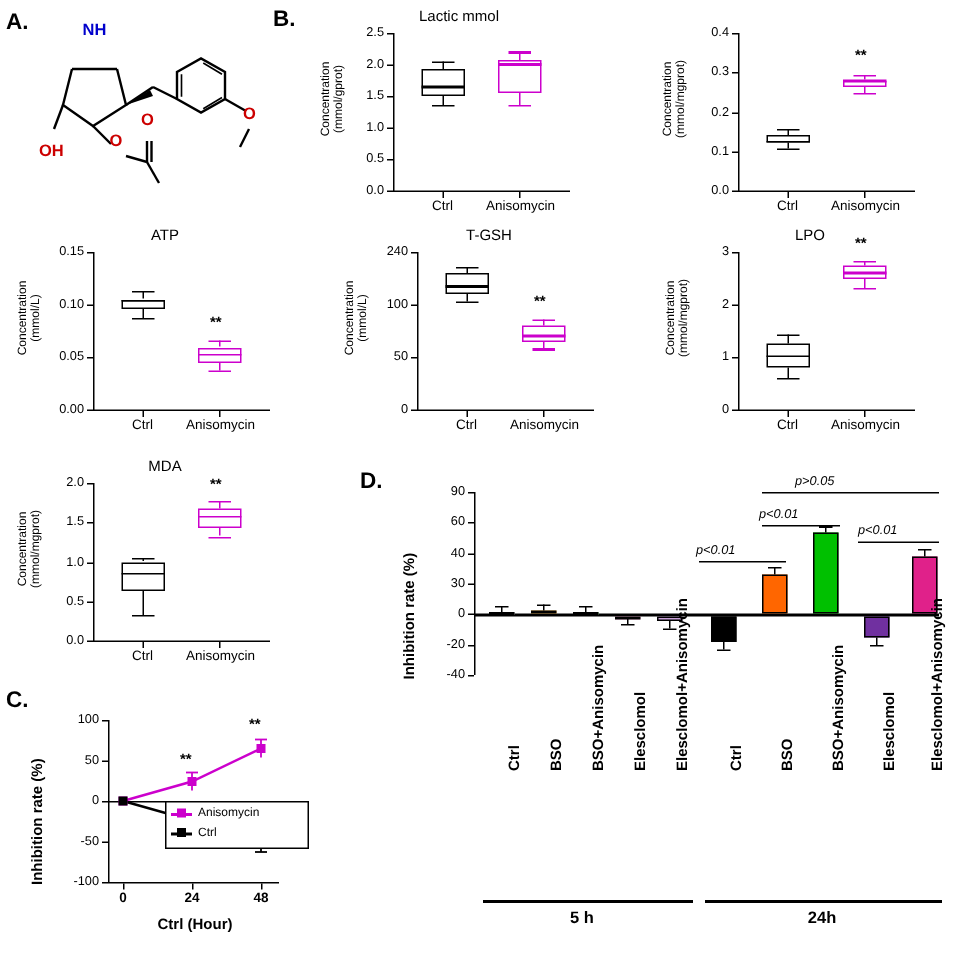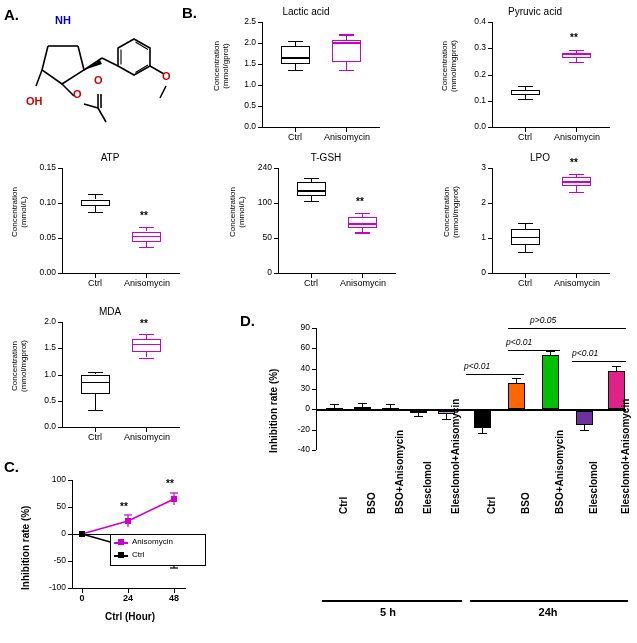--- a/index.html
+++ b/index.html
@@ -71,21 +71,21 @@
   <polygon points="70,62 86,52 88,56" fill="#000"></polygon>
 </svg>
 </div>
 <div style="position:absolute;left:55px;top:14px;font-size:11px;color:#0000cc;font-weight:bold;">NH</div>
 <div style="position:absolute;left:26px;top:95px;font-size:11px;color:#cc0000;font-weight:bold;">OH</div>
 <div style="position:absolute;left:73px;top:88px;font-size:11px;color:#cc0000;font-weight:bold;">O</div>
 <div style="position:absolute;left:94px;top:74px;font-size:11px;color:#cc0000;font-weight:bold;">O</div>
 <div style="position:absolute;left:162px;top:70px;font-size:11px;color:#cc0000;font-weight:bold;">O</div>
 
 <div style="position:absolute;left:206px;top:6px;width:180px;height:148px;">
-  <div class="chart-title" style="left:30px;top:0px;width:140px;">Lactic acid</div>
+  <div class="chart-title" style="left:30px;top:0px;width:140px;">Lactic mmol</div>
 
   <div class="axisline" style="left:56px;top:16px;width:1.3px;height:106px;"></div>
   <div class="axisline" style="left:56px;top:121px;width:118px;height:1.3px;"></div>
 
   <div class="tick" style="left:52px;top:121px;"></div>
     <div class="tick-label" style="left:16px;top:115px;width:34px;">0.0</div>
   <div class="tick" style="left:52px;top:100px;"></div>
     <div class="tick-label" style="left:16px;top:94px;width:34px;">0.5</div>
   <div class="tick" style="left:52px;top:79px;"></div>
     <div class="tick-label" style="left:16px;top:73px;width:34px;">1.0</div>
@@ -115,21 +115,20 @@
     <div class="whisk mag" style="left:140px;top:55.7px;height:8.1px;"></div>
     <div class="cap mag" style="left:133px;top:63.8px;width:15px;"></div>
   </div>
   <div class="vtick" style="left:89px;top:122px;"></div>
   <div class="vtick" style="left:140px;top:122px;"></div>
   <div class="cat-label" style="left:69px;top:126px;width:40px;">Ctrl</div>
   <div class="cat-label" style="left:108px;top:126px;width:66px;">Anisomycin</div>
 </div>
 
 <div style="position:absolute;left:430px;top:6px;width:190px;height:148px;">
-  <div class="chart-title" style="left:30px;top:0px;width:150px;">Pyruvic acid</div>
   <div class="axisline" style="left:62px;top:16px;width:1.3px;height:106px;"></div>
   <div class="axisline" style="left:62px;top:121px;width:118px;height:1.3px;"></div>
   <div class="tick" style="left:58px;top:121px;"></div>
     <div class="tick-label" style="left:22px;top:115px;width:34px;">0.0</div>
   <div class="tick" style="left:58px;top:94.75px;"></div>
     <div class="tick-label" style="left:22px;top:88.75px;width:34px;">0.1</div>
   <div class="tick" style="left:58px;top:68.5px;"></div>
     <div class="tick-label" style="left:22px;top:62.5px;width:34px;">0.2</div>
   <div class="tick" style="left:58px;top:42.25px;"></div>
     <div class="tick-label" style="left:22px;top:36.25px;width:34px;">0.3</div>

